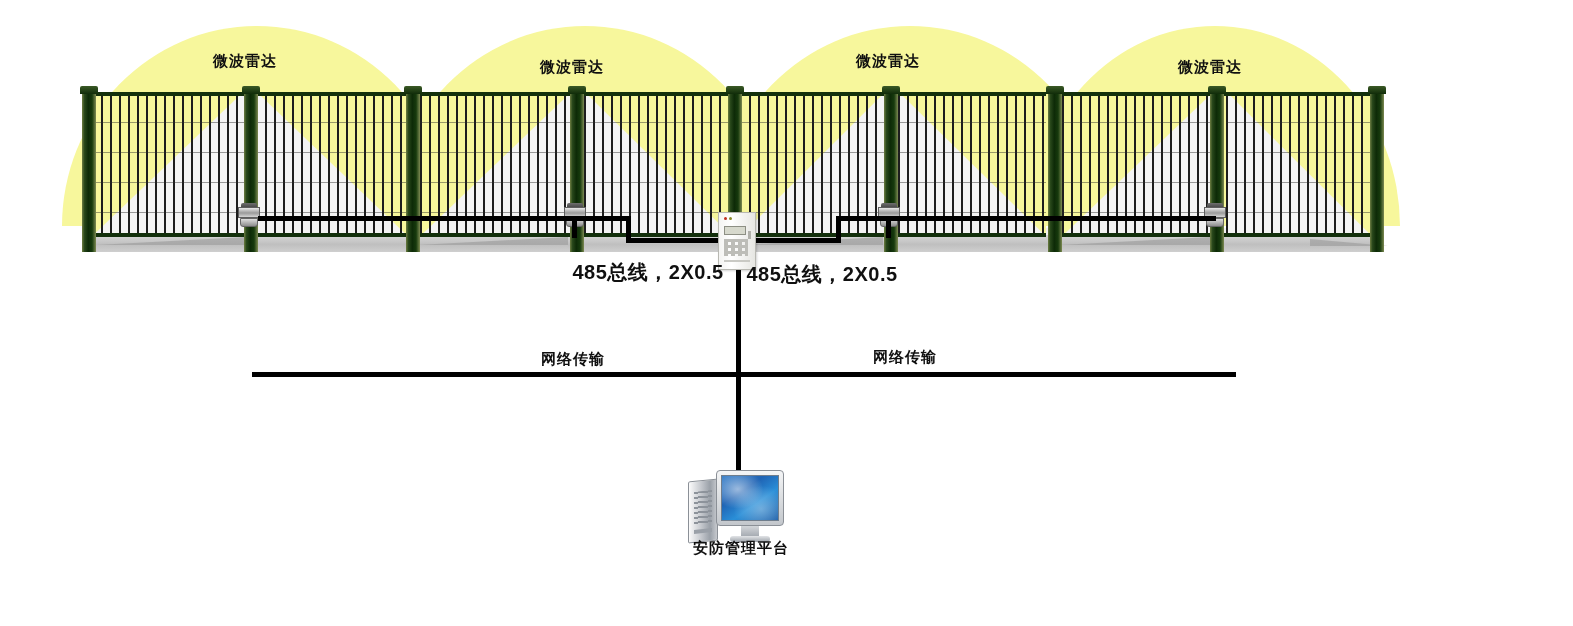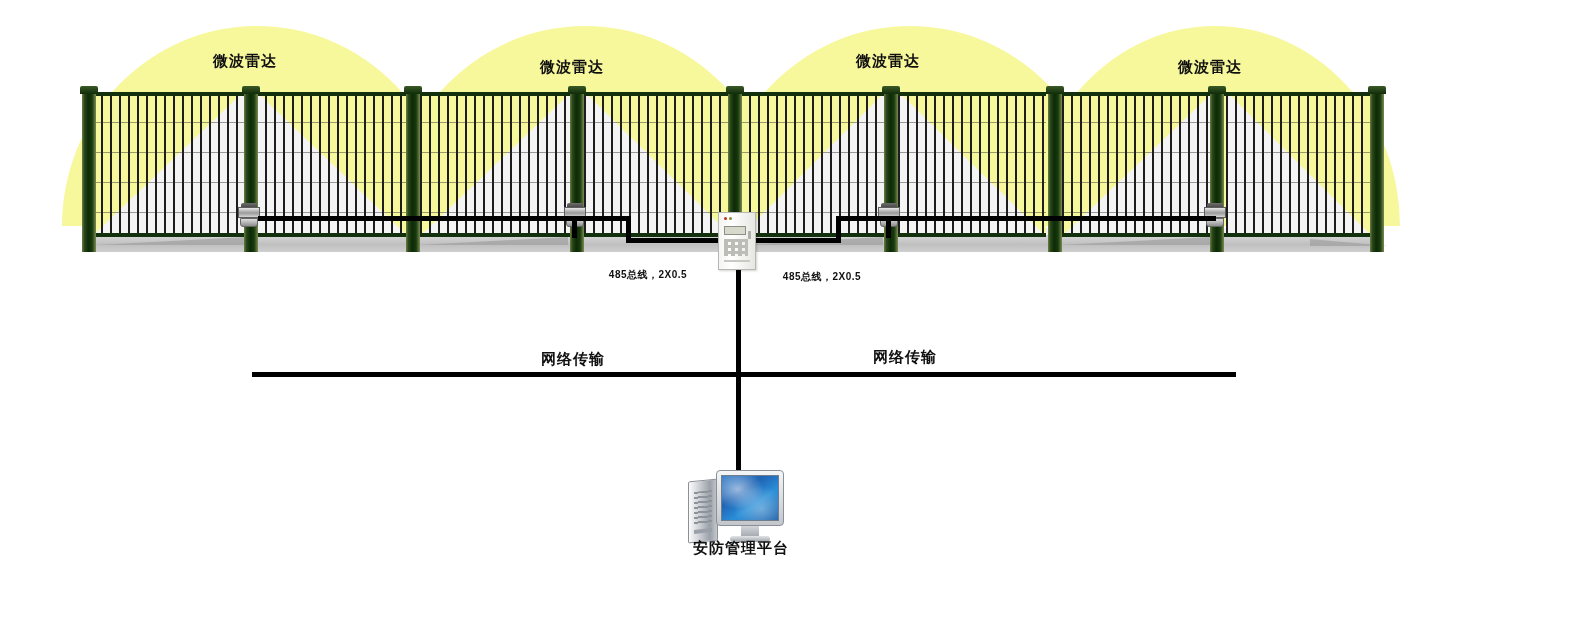--- a/index.html
+++ b/index.html
@@ -150,21 +150,21 @@
   }
 
   
   .label{
     position:absolute;z-index:20;
     font-weight:bold;color:#101010;
     white-space:nowrap;
     text-align:center;
   }
   .label-cn{font-size:15px;letter-spacing:1px;}
-  .label-bus{font-size:10px;letter-spacing:.5px;margin-top:9px;}
+  .label-bus{font-size:20px;letter-spacing:.5px;}
   .label-net{font-size:15px;letter-spacing:1px;}
   .label-plat{font-size:15px;letter-spacing:1px;}
 </style>
 </head>
 <body>
 
 <div id="stage">
 
   <div class="dome" style="left:62px;top:26px;width:390px;height:200px;"></div>
   <div class="dome" style="left:390px;top:26px;width:390px;height:200px;"></div>

